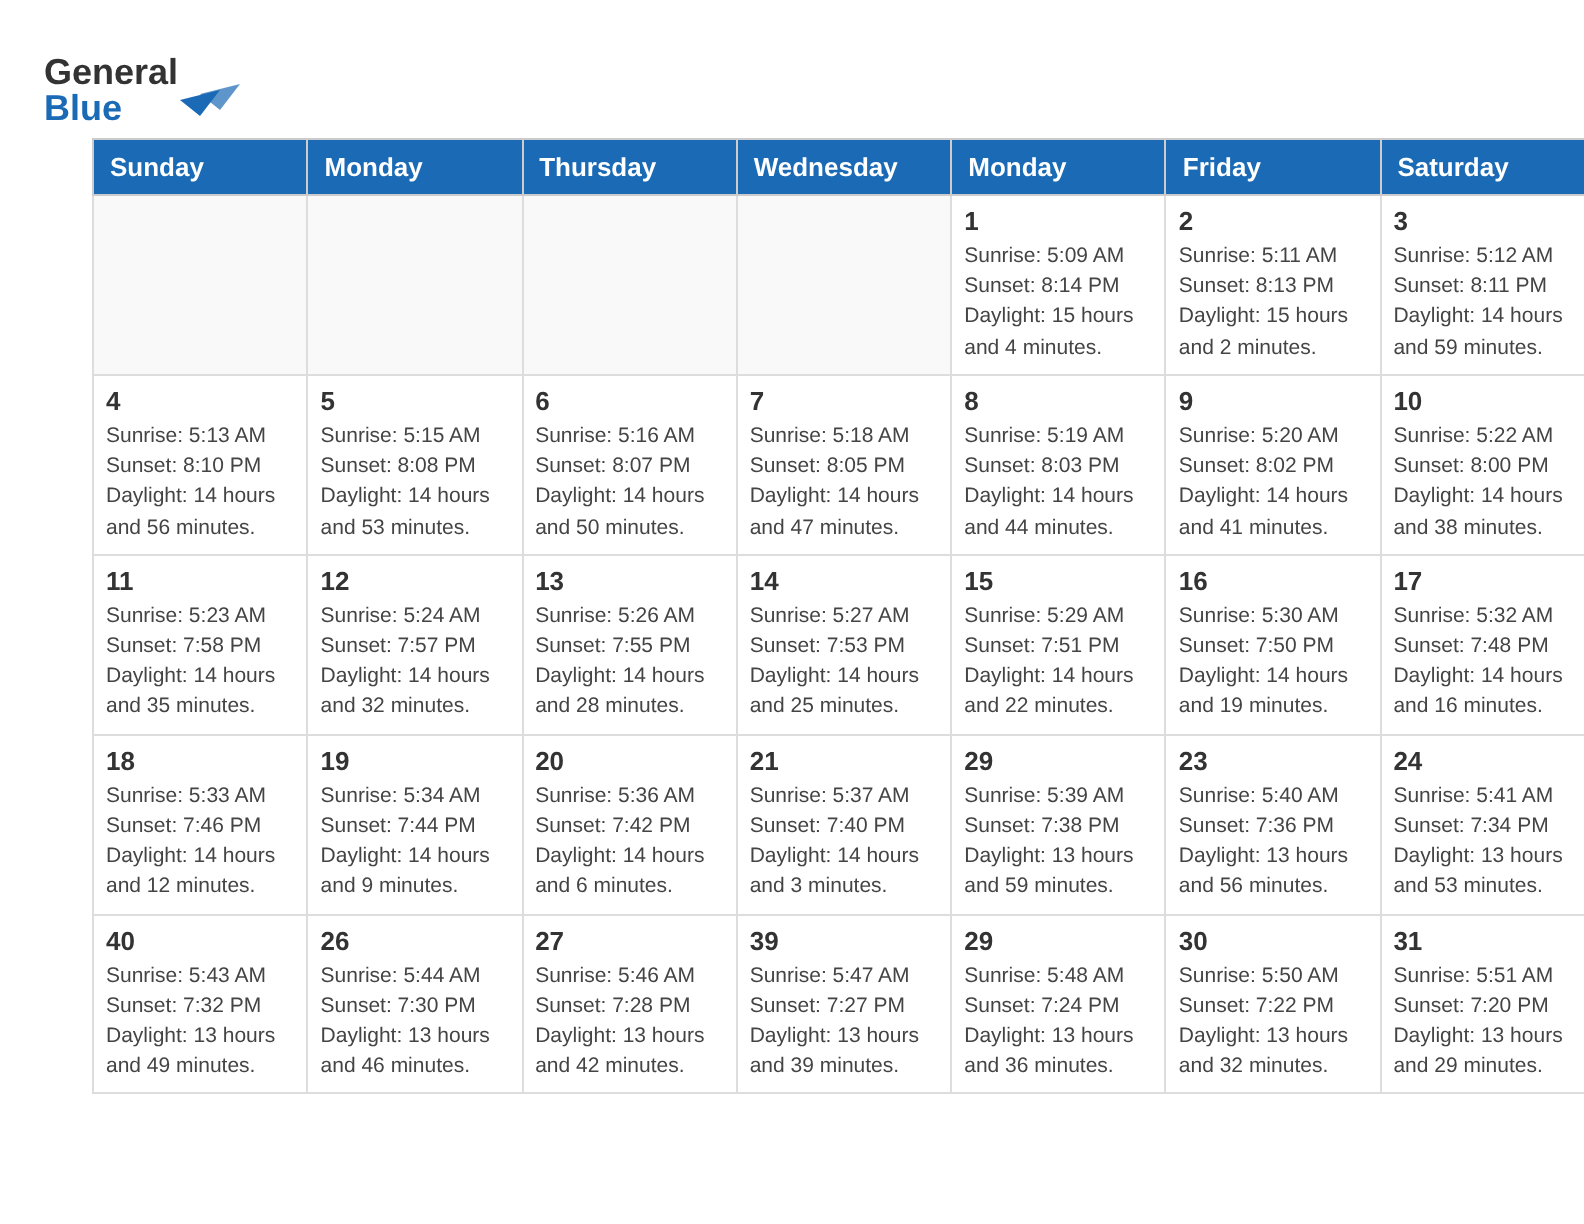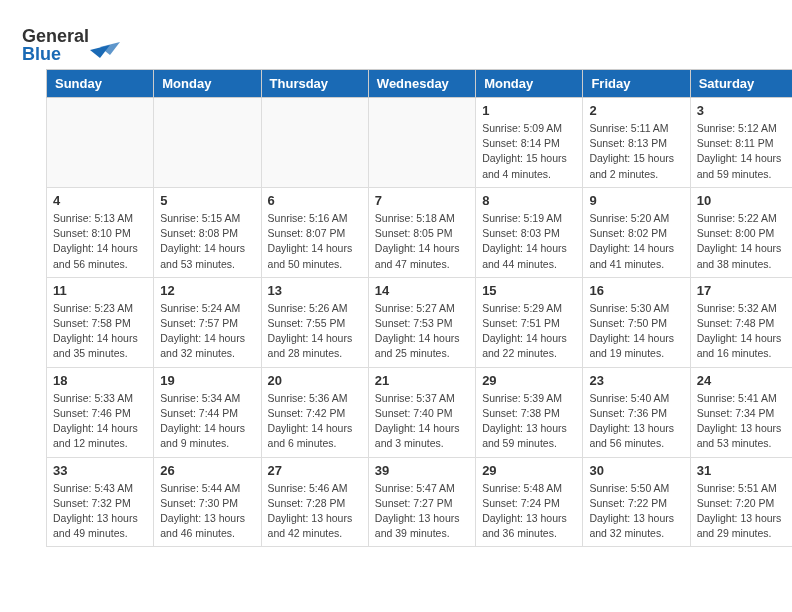--- a/index.html
+++ b/index.html
@@ -211,21 +211,21 @@
           <span class="day-num">23</span>
           <div class="day-info">Sunrise: 5:40 AM<br>Sunset: 7:36 PM<br>Daylight: 13 hours<br>and 56 minutes.</div>
         </td>
         <td>
           <span class="day-num">24</span>
           <div class="day-info">Sunrise: 5:41 AM<br>Sunset: 7:34 PM<br>Daylight: 13 hours<br>and 53 minutes.</div>
         </td>
       </tr>
       <tr>
         <td>
-          <span class="day-num">33</span>
+          <span class="day-num">40</span>
           <div class="day-info">Sunrise: 5:43 AM<br>Sunset: 7:32 PM<br>Daylight: 13 hours<br>and 49 minutes.</div>
         </td>
         <td>
           <span class="day-num">26</span>
           <div class="day-info">Sunrise: 5:44 AM<br>Sunset: 7:30 PM<br>Daylight: 13 hours<br>and 46 minutes.</div>
         </td>
         <td>
           <span class="day-num">27</span>
           <div class="day-info">Sunrise: 5:46 AM<br>Sunset: 7:28 PM<br>Daylight: 13 hours<br>and 42 minutes.</div>
         </td>

